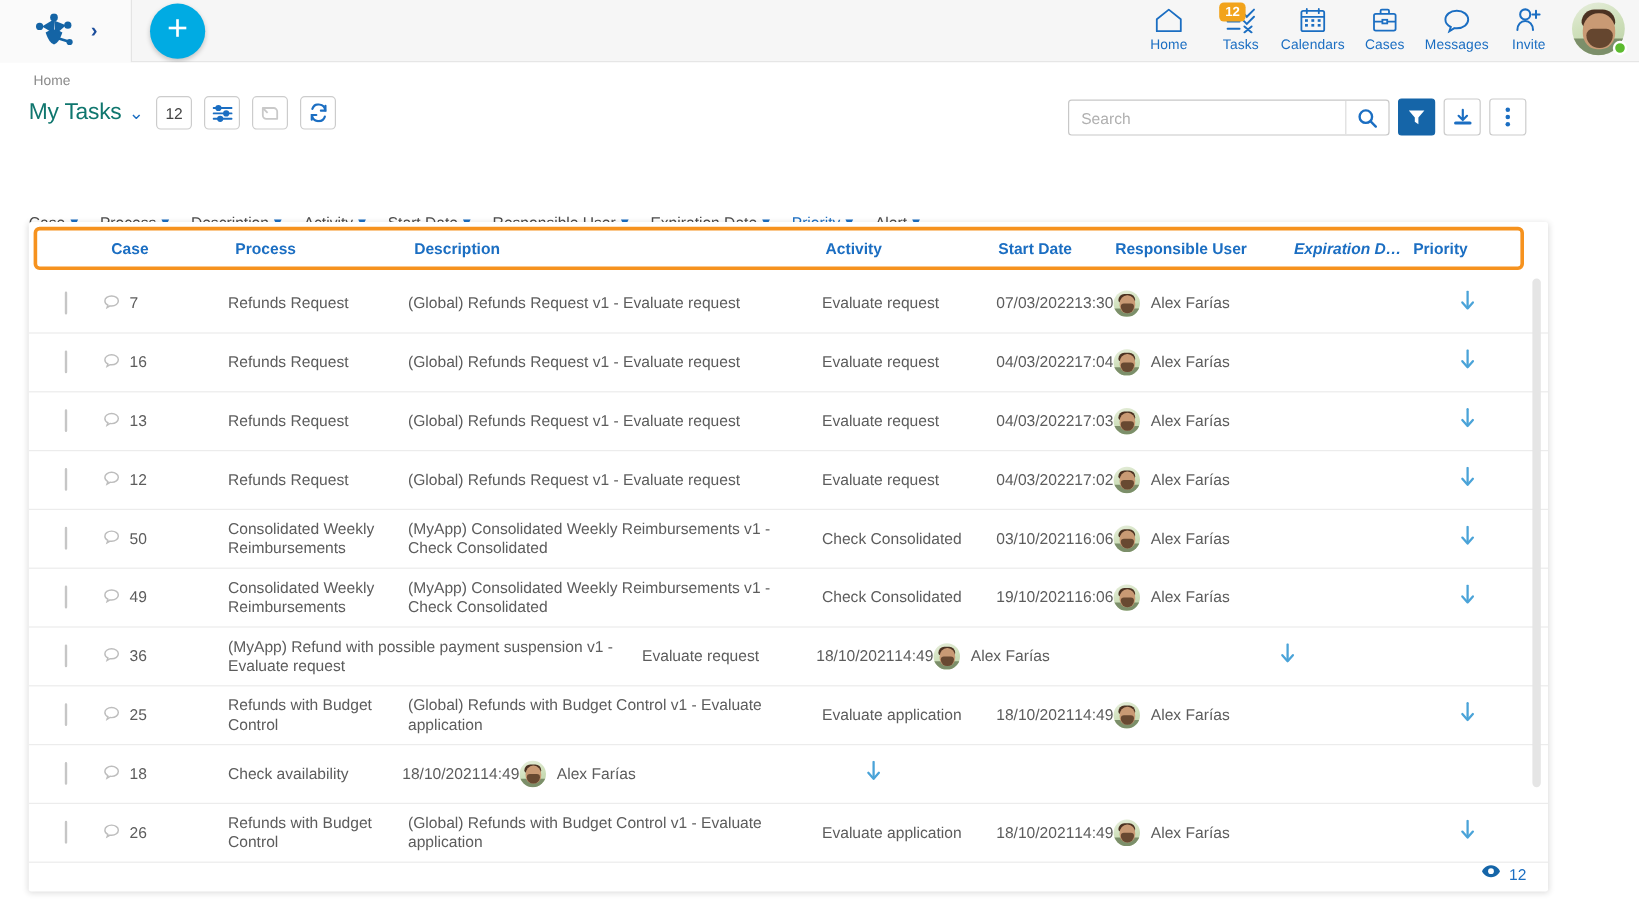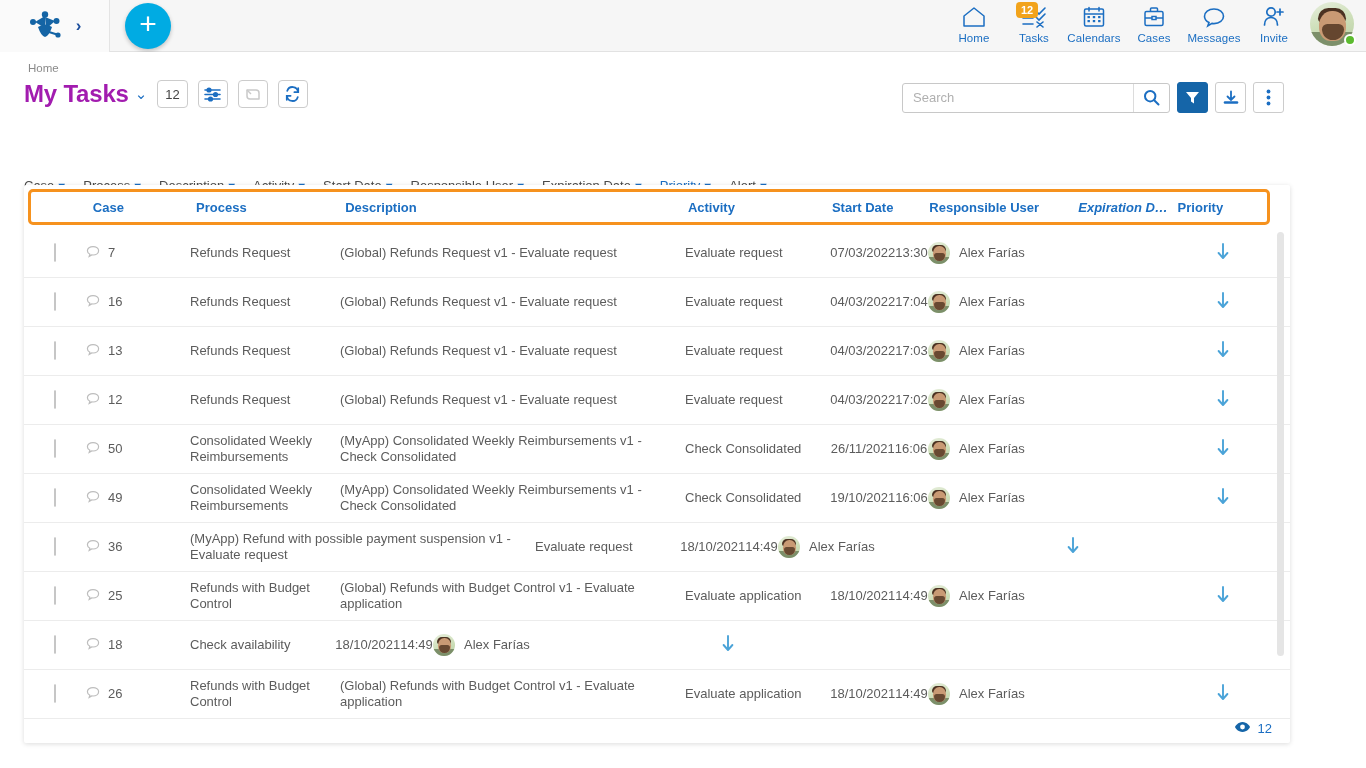--- a/index.html
+++ b/index.html
@@ -65,39 +65,39 @@
   .status-dot {
     position: absolute; right: 0; bottom: 2px; width: 12px; height: 12px; border-radius: 50%;
     background: #5cbb2f; border: 2px solid #fff;
   }
 
   
   .page { position: absolute; left: 0; top: 52px; width: 1366px; height: 716px; background: #fff; }
   .breadcrumb { position: absolute; left: 28px; top: 10px; font-size: 11.5px; color: #8a8a8a; }
 
   .title-row { position: absolute; left: 24px; top: 28px; display: flex; align-items: center; gap: 10px; }
-  .page-title { font-size: 24px; color: #a21caf; font-weight: 700; letter-spacing: -.2px; }
+  .page-title { font-size: 19px; color: #0f766e; font-weight: 400; letter-spacing: -.2px; }
   .title-caret { color: #1b6ec2; font-size: 15px; margin-left: -4px; }
   .sq-btn {
     height: 28px; min-width: 30px; border: 1px solid #ccc; border-radius: 4px; background: #fff;
     display: flex; align-items: center; justify-content: center;
     font-size: 13px; color: #444; padding: 0 7px;
   }
   .sq-btn.icon-btn { width: 30px; padding: 0; color: #1b6ec2; }
   .sq-btn.disabled { color: #c9c9c9; }
 
   .filters-row { position: absolute; left: 24px; top: 126px; display: flex; align-items: center; gap: 16px; }
   .filter-chip { font-size: 13px; color: #4a4a4a; display: flex; align-items: center; gap: 2px; white-space: nowrap; }
   .filter-chip .cv { color: #1b6ec2; font-size: 11px; }
   .filter-chip.active { color: #1b6ec2; }
   .collapse-underline { position: absolute; left: 598px; top: 150px; width: 124px; height: 1px; background: #d9d9d9; }
   .collapse-arrow { position: absolute; left: 648px; top: 150px; font-size: 15px; color: #1b6ec2; }
 
   
-  .search-cluster { position: absolute; right: 82px; top: 30px; display: flex; align-items: center; gap: 7px; }
+  .search-cluster { position: absolute; right: 94px; top: 30px; display: flex; align-items: flex-end; gap: 7px; }
   .search-box { display: flex; width: 268px; height: 30px; border: 1px solid #c8c8c8; border-radius: 3px; overflow: hidden; background: #fff; }
   .search-box input {
     flex: 1; border: 0; outline: none; padding: 0 10px; font-size: 13px; color: #333;
     font-family: "Liberation Sans", sans-serif; background: transparent;
   }
   .search-box input::placeholder { color: #b0b0b0; }
   .search-go { width: 36px; border-left: 1px solid #dcdcdc; display: flex; align-items: center; justify-content: center; color: #1b6ec2; }
   .tool-btn { width: 31px; height: 31px; border: 1px solid #ccc; border-radius: 3px; background: #fff;
     display: flex; align-items: center; justify-content: center; color: #1b6ec2; }
   .tool-btn.primary { background: #1565a8; border-color: #1565a8; color: #fff; }
@@ -514,21 +514,21 @@
           <div class="c-case cell cell-case">
             <span><svg width="14" height="13" viewBox="0 0 14 13" fill="none" stroke="#bdbdbd" stroke-width="1.2">
                 <path d="M7 1.6 C3.8 1.6 1.4 3.5 1.4 5.8 C1.4 7.3 2.4 8.6 3.9 9.3 L3.2 11.4 L5.7 9.9 C6.1 10 6.5 10 7 10 C10.2 10 12.6 8.1 12.6 5.8 C12.6 3.5 10.2 1.6 7 1.6 Z"></path>
               </svg></span>
             <span class="case-num">50</span>
           </div>
           <div class="c-proc cell">Consolidated Weekly Reimbursements</div>
           <div class="c-desc cell">(MyApp) Consolidated Weekly Reimbursements v1 - Check Consolidated</div>
           <div class="c-act cell">Check Consolidated</div>
           <div class="c-date cell two-line">
-            <span>26/11/2021</span>
+            <span>03/10/2021</span>
             <span>16:06</span>
           </div>
           <div class="c-resp cell resp">
             <span class="mini-av">
               <span class="y"></span>
               <span class="h"></span>
               <span class="f"></span>
               <span class="b"></span>
             </span>
             <span>Alex Farías</span>

